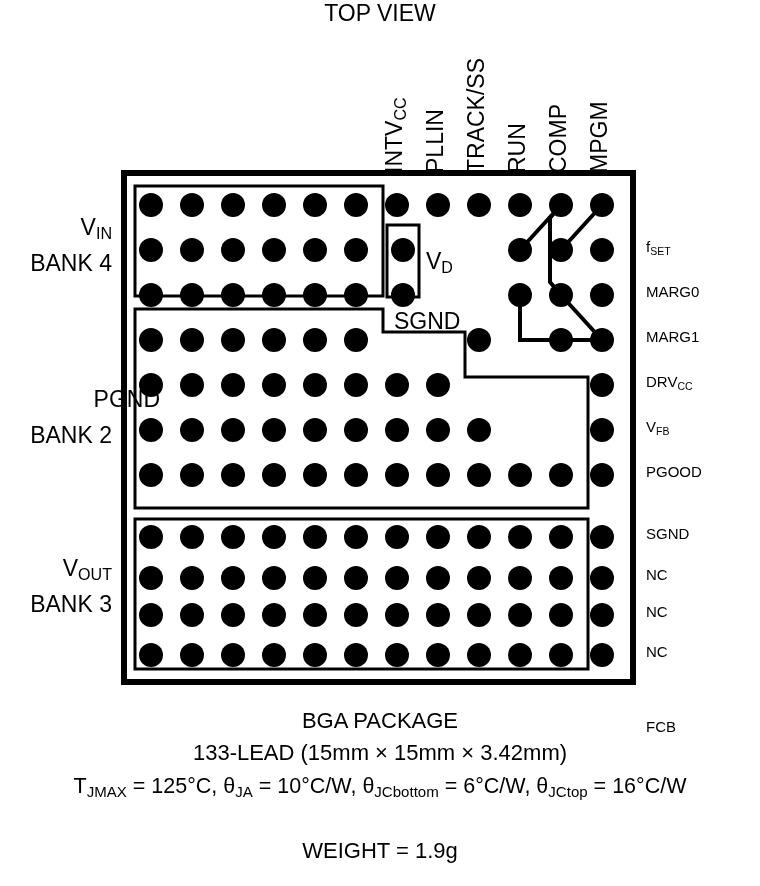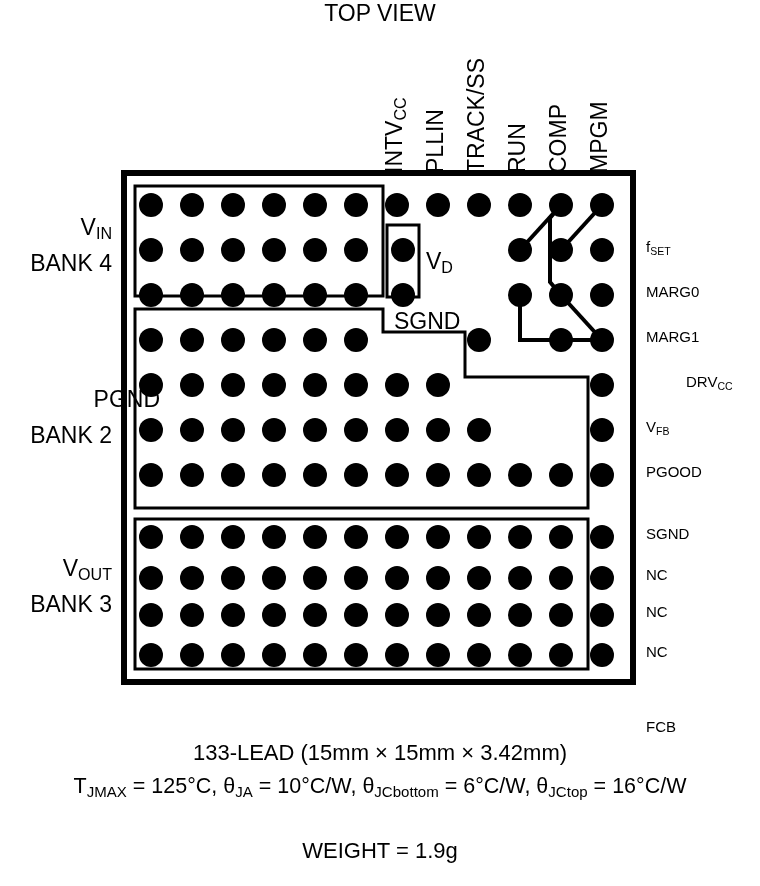--- a/index.html
+++ b/index.html
@@ -188,41 +188,42 @@
   <div class="lbl vrot" style="left:406px;top:150px;"><span>INTV</span><sub>CC</sub></div>
   <div class="lbl vrot" style="left:447px;top:150px;"><span>PLLIN</span></div>
   <div class="lbl vrot" style="left:488px;top:150px;"><span>TRACK/SS</span></div>
   <div class="lbl vrot" style="left:529px;top:150px;"><span>RUN</span></div>
   <div class="lbl vrot" style="left:570px;top:150px;"><span>COMP</span></div>
   <div class="lbl vrot" style="left:611px;top:150px;"><span>MPGM</span></div>
 
   <div class="lbl rlbl" style="left:646px;top:239px;"><span>f</span><sub>SET</sub></div>
   <div class="lbl rlbl" style="left:646px;top:284px;"><span>MARG0</span></div>
   <div class="lbl rlbl" style="left:646px;top:329px;"><span>MARG1</span></div>
-  <div class="lbl rlbl" style="left:646px;top:374px;margin-left:40px;"><span>DRV</span><sub>CC</sub></div>
+  <div class="lbl rlbl" style="left:646px;top:374px;"><span>DRV</span><sub>CC</sub></div>
   <div class="lbl rlbl" style="left:646px;top:419px;"><span>V</span><sub>FB</sub></div>
   <div class="lbl rlbl" style="left:646px;top:464px;"><span>PGOOD</span></div>
   <div class="lbl rlbl" style="left:646px;top:526px;"><span>SGND</span></div>
   <div class="lbl rlbl" style="left:646px;top:567px;"><span>NC</span></div>
   <div class="lbl rlbl" style="left:646px;top:604px;"><span>NC</span></div>
   <div class="lbl rlbl" style="left:646px;top:644px;"><span>NC</span></div>
   <div class="lbl rlbl" style="left:646px;top:686px;margin-top:33px;"><span>FCB</span></div>
 
   <div class="lbl llbl" style="left:0px;top:216px;width:112px;"><span>V</span><sub>IN</sub></div>
   <div class="lbl llbl" style="left:0px;top:252px;width:112px;"><span>BANK 4</span></div>
 
   <div class="lbl llbl" style="left:0px;top:388px;width:112px;padding-left:48px;"><span>PGND</span></div>
   <div class="lbl llbl" style="left:0px;top:424px;width:112px;"><span>BANK 2</span></div>
 
   <div class="lbl llbl" style="left:0px;top:557px;width:112px;"><span>V</span><sub>OUT</sub></div>
   <div class="lbl llbl" style="left:0px;top:593px;width:112px;"><span>BANK 3</span></div>
 
   <div class="lbl" style="left:426px;top:250px;font-size:23px;"><span>V</span><sub>D</sub></div>
   <div class="lbl" style="left:394px;top:310px;font-size:23px;"><span>SGND</span></div>
 
+  <div class="cap" style="top:708px;">BGA PACKAGE</div>
   <div class="cap" style="top:740px;">133-LEAD (15mm × 15mm × 3.42mm)</div>
 
   <div class="cap capwide" style="top:774px;">
     <span>T</span><sub>JMAX</sub><span> = 125°C, </span><span>θ</span><sub>JA</sub><span> = 10°C/W, </span><span>θ</span><sub>JCbottom</sub><span> = 6°C/W, </span><span>θ</span><sub>JCtop</sub><span> = 16°C/W</span>
   </div>
 
 
   <div class="cap" style="top:838px;">WEIGHT = 1.9g</div>
 
 </div>

